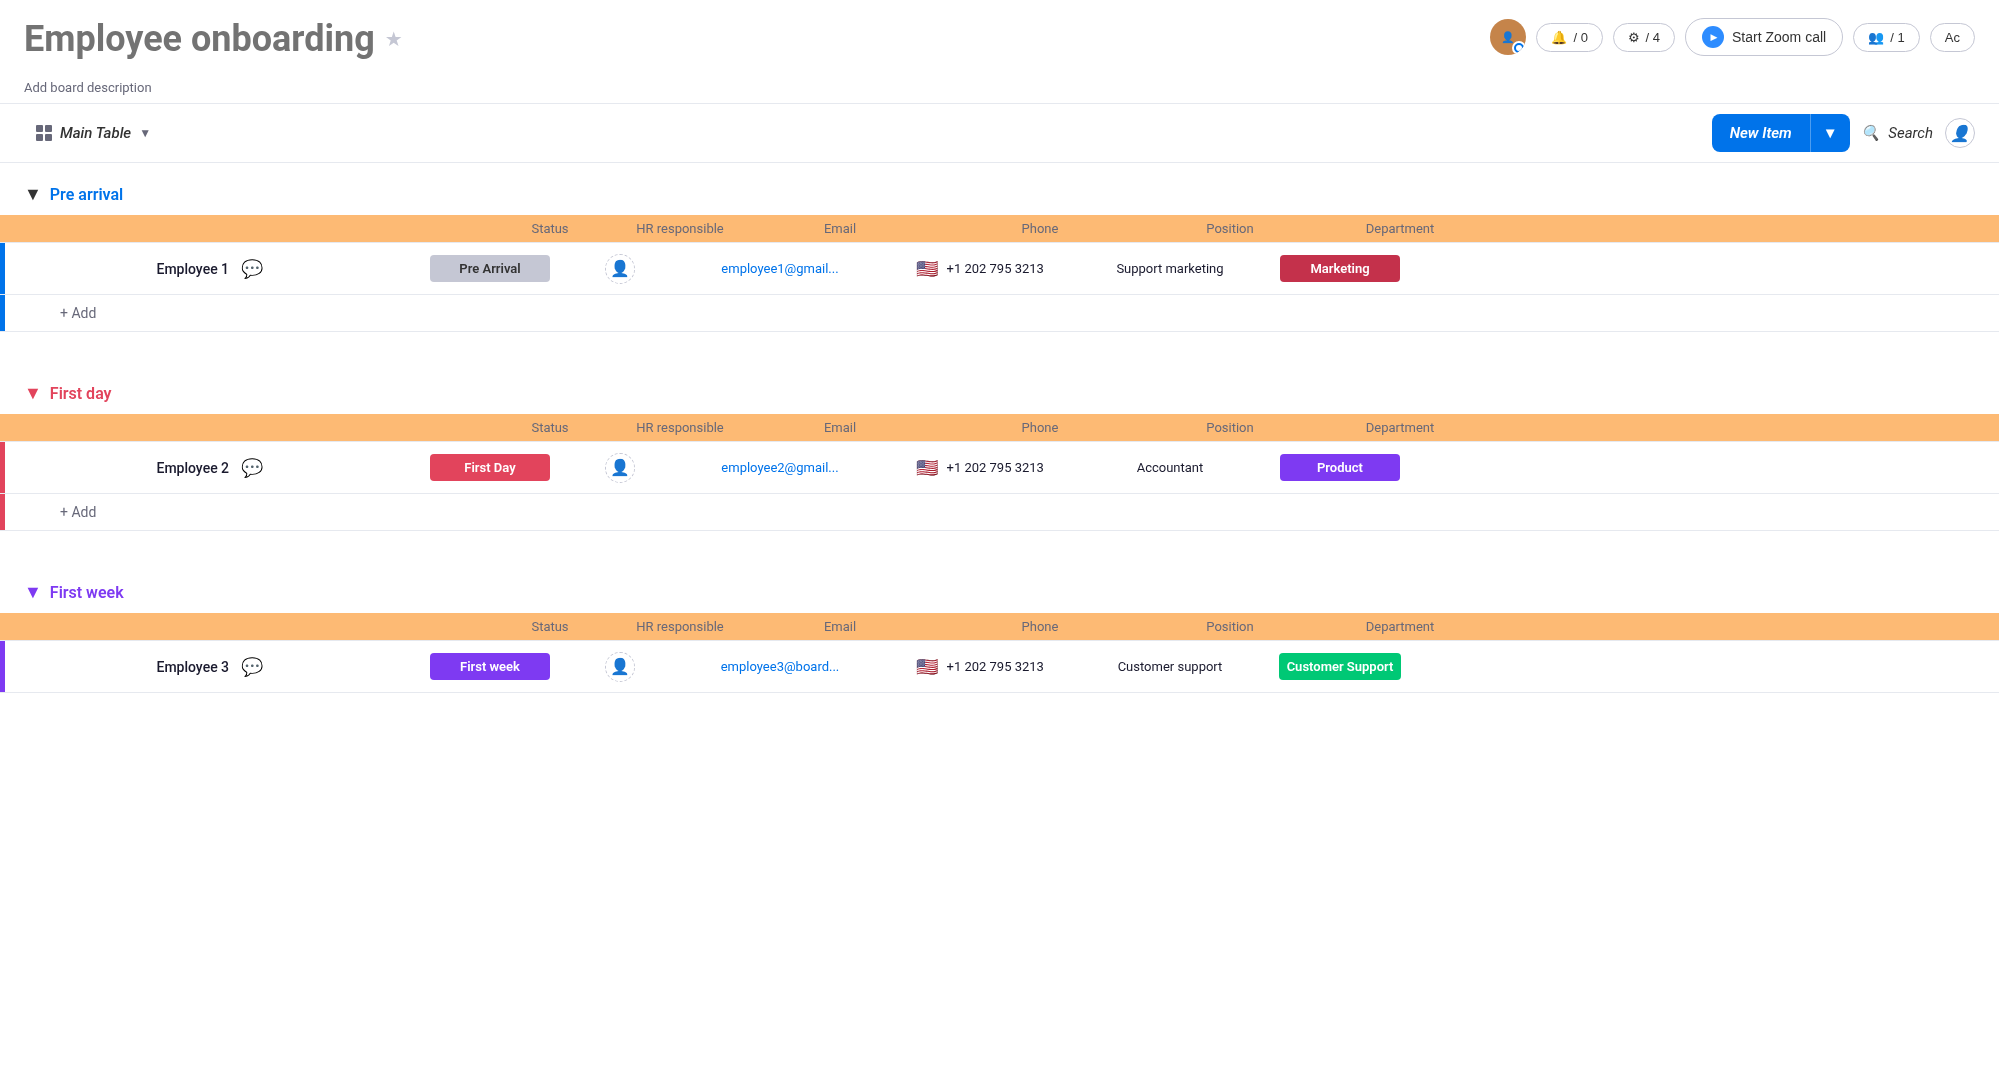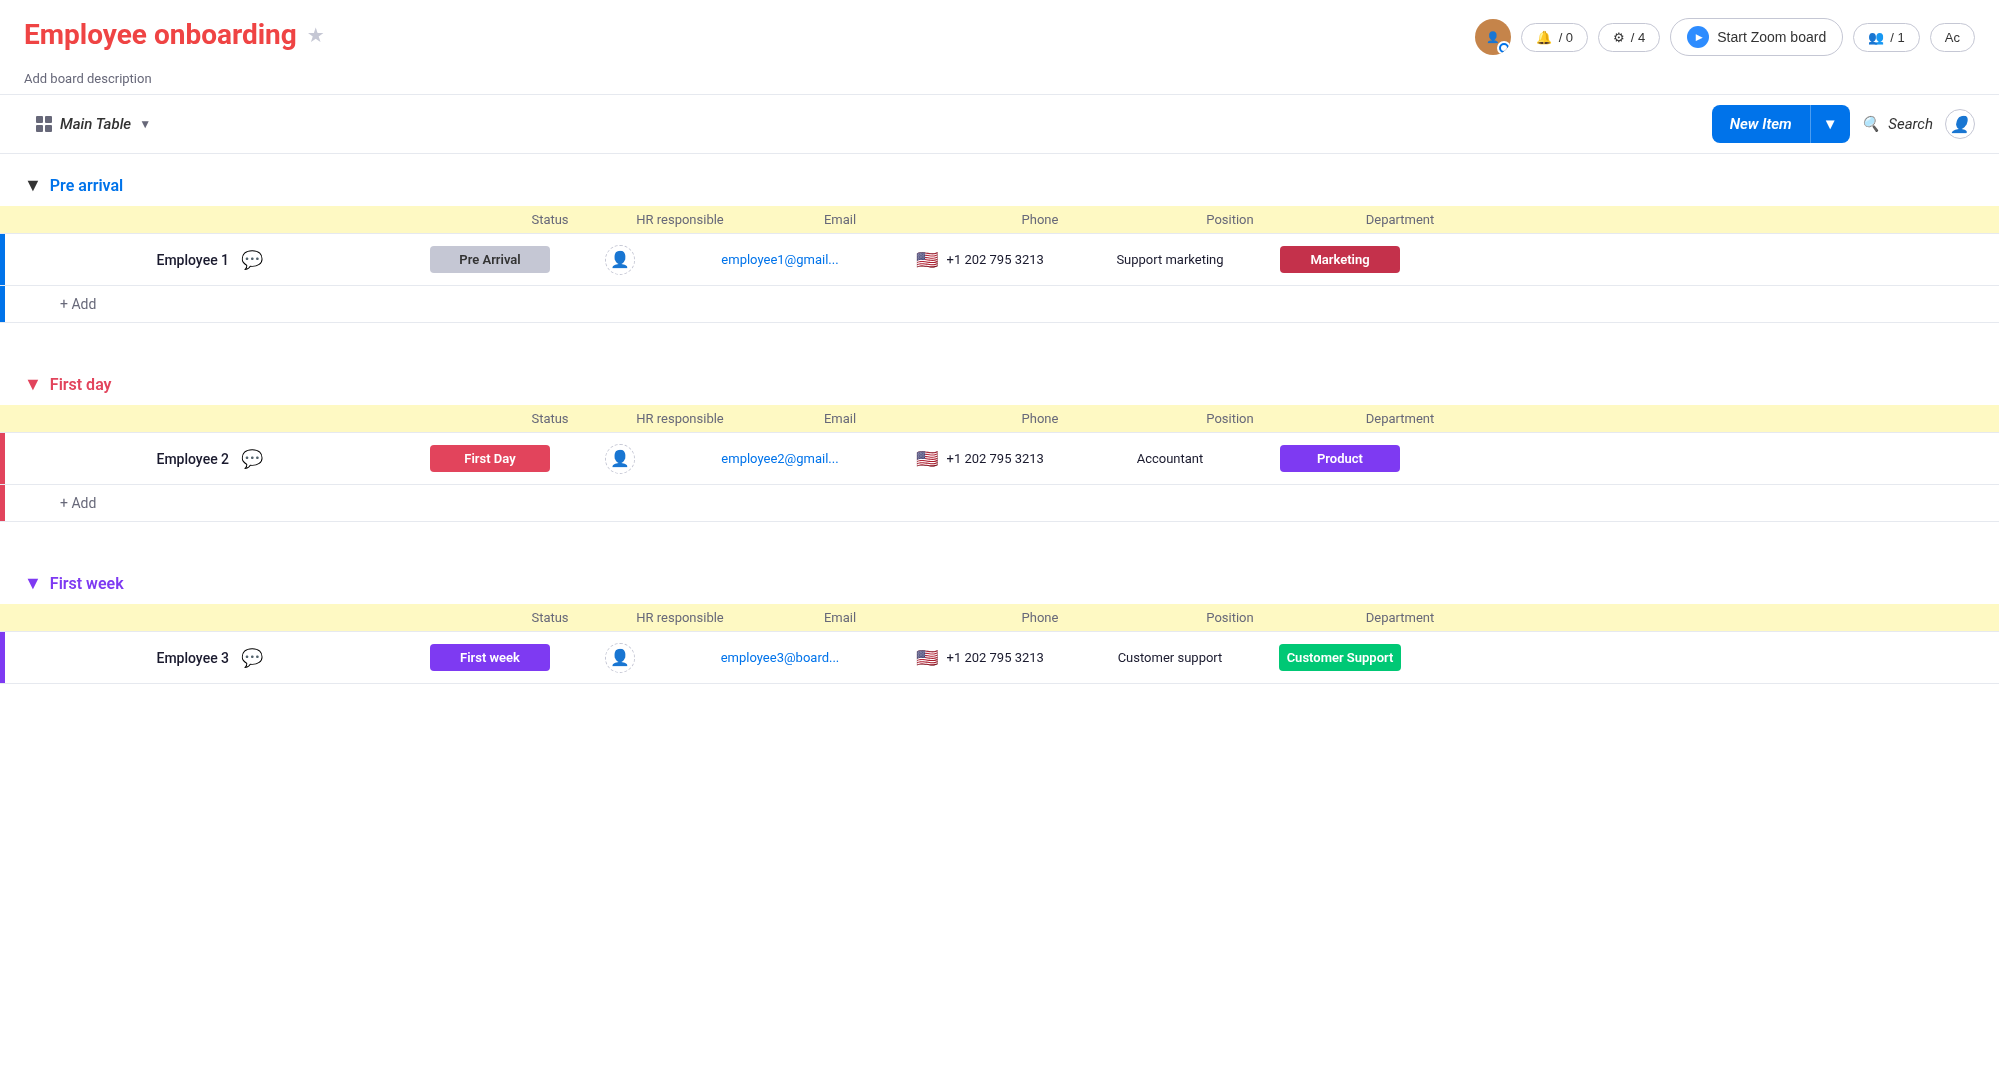--- a/index.html
+++ b/index.html
@@ -2,21 +2,21 @@
 <html><head>
   <meta charset="utf-8">
   <style>
     * { box-sizing: border-box; margin: 0; padding: 0; }
     body { font-family: -apple-system, BlinkMacSystemFont, 'Segoe UI', Roboto, sans-serif; background: #fff; color: #333; overflow-x: hidden; }
 
     
     .header { padding: 18px 24px 8px 24px; display: flex; align-items: flex-start; justify-content: space-between; border-bottom: 1px solid #e6e9ef; }
     .header-left { display: flex; flex-direction: column; }
     .header-title { display: flex; align-items: center; gap: 10px; }
-    .header-title h1 { font-size: 28px; font-weight: 700; color: #ef4444; }
+    .header-title h1 { font-size: 36px; font-weight: 700; color: #737373; }
     .star-icon { color: #c5c7d4; font-size: 20px; cursor: pointer; }
     .header-subtitle { font-size: 13px; color: #676879; margin-top: 20px; }
     .header-right { display: flex; align-items: center; gap: 10px; }
 
     .avatar-group { display: flex; align-items: center; gap: 4px; }
     .avatar { width: 36px; height: 36px; border-radius: 50%; background: #c5844a; display: flex; align-items: center; justify-content: center; color: white; font-size: 13px; font-weight: 600; overflow: hidden; position: relative; }
     .avatar-notification { position: absolute; bottom: 0; right: 0; width: 14px; height: 14px; background: #0073ea; border-radius: 50%; border: 2px solid white; display: flex; align-items: center; justify-content: center; }
     .avatar-notification::after { content: ''; width: 6px; height: 6px; background: white; border-radius: 50%; }
 
     .header-btn { display: flex; align-items: center; gap: 6px; padding: 6px 14px; border: 1.5px solid #c5c7d4; border-radius: 20px; background: white; cursor: pointer; font-size: 13px; color: #333; white-space: nowrap; }
@@ -46,21 +46,21 @@
     .content { padding: 0; }
     .group { margin-bottom: 0; }
     .group-header { display: flex; align-items: center; gap: 8px; padding: 20px 24px 10px 24px; }
     .group-toggle { font-size: 18px; cursor: pointer; }
     .group-title { font-size: 16px; font-weight: 600; }
     .group-title.blue { color: #0073ea; }
     .group-title.pink { color: #e2445c; }
     .group-title.purple { color: #7e3af2; }
 
     
-    .col-headers { display: grid; grid-template-columns: 420px 140px 120px 200px 200px 180px 160px; align-items: center; padding: 6px 0 6px 60px; border-bottom: 1px solid #e6e9ef; background: #fef9c3; }
+    .col-headers { display: grid; grid-template-columns: 420px 140px 120px 200px 200px 180px 160px; align-items: center; padding: 6px 0 6px 60px; border-bottom: 1px solid #e6e9ef; background: #fdba74; }
     .col-header { font-size: 13px; color: #676879; font-weight: 400; text-align: center; }
     .col-header:first-child { text-align: left; padding-left: 8px; }
 
     
     .table-row { display: grid; grid-template-columns: 420px 140px 120px 200px 200px 180px 160px; align-items: center; border-bottom: 1px solid #e6e9ef; min-height: 52px; position: relative; }
     .row-left-border { position: absolute; left: 0; top: 0; bottom: 0; width: 5px; }
     .row-left-border.blue { background: #0073ea; }
     .row-left-border.pink { background: #e2445c; }
     .row-left-border.purple { background: #7e3af2; }
 
@@ -113,21 +113,21 @@
     <button class="header-btn">
       <span>🔔</span>
       <span>/ 0</span>
     </button>
     <button class="header-btn">
       <span>⚙</span>
       <span>/ 4</span>
     </button>
     <button class="zoom-btn">
       <div class="zoom-icon"></div>
-      <span>Start Zoom board</span>
+      <span>Start Zoom call</span>
     </button>
     <button class="header-btn">
       <span>👥</span>
       <span>/ 1</span>
     </button>
     <button class="header-btn">
       <span>Ac</span>
     </button>
   </div>
 </div>

